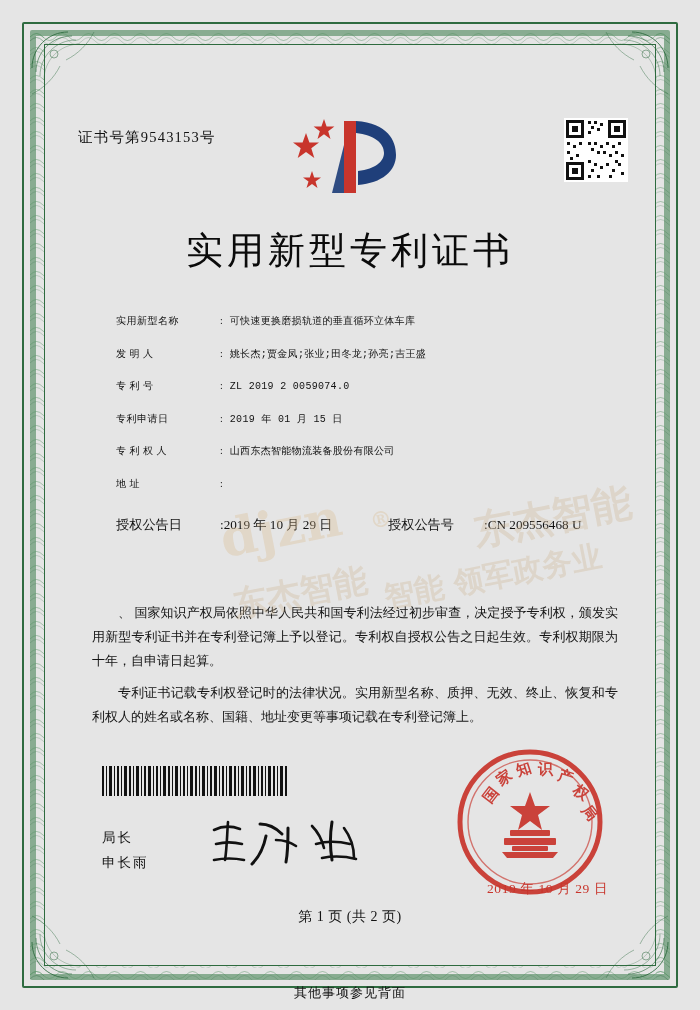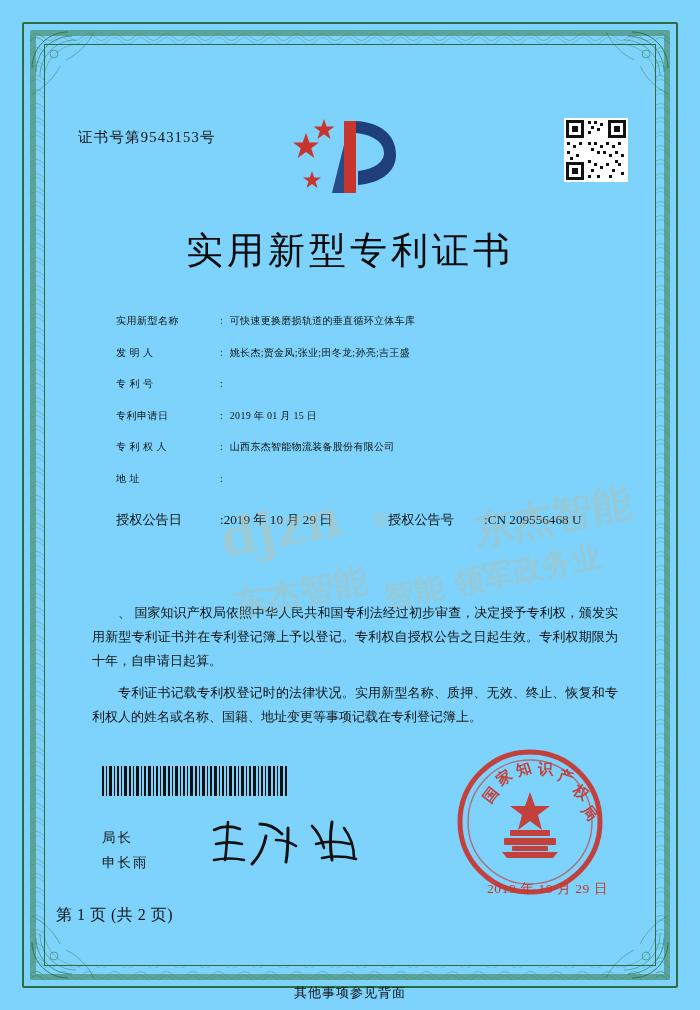--- a/index.html
+++ b/index.html
@@ -13,21 +13,21 @@
     font-family: "Liberation Serif", "DejaVu Serif", serif;
     color: #1a1a1a;
     overflow: hidden;
     position: relative;
   }
 
   
   .page {
     position: absolute;
     inset: 0;
-    background: #7dd3fc;
+    background: #e5e5e5;
   }
   .border-outer {
     position: absolute;
     left: 22px; top: 22px; right: 22px; bottom: 22px;
     border: 2px solid #2e6b3f;
     border-radius: 2px;
   }
   .border-mid {
     position: absolute;
     left: 30px; top: 30px; right: 30px; bottom: 30px;
@@ -125,20 +125,21 @@
     display: flex;
     justify-content: space-between;
   }
   .field .colon {
     flex: 0 0 auto;
     margin-right: 7px;
   }
   .field .val {
     flex: 1 1 auto;
     letter-spacing: 0.3px;
+    font-family: Liberation Mono, monospace;
   }
   .field-row2 {
     display: flex;
     align-items: baseline;
     margin-bottom: 18.5px;
     font-size: 13.2px;
     color: #121212;
   }
   .field-row2 .half {
     display: flex;
@@ -207,22 +208,22 @@
     letter-spacing: 0.6px;
     color: #c8352c;
     font-family: "Liberation Serif", serif;
   }
 
   
   .page-num {
     position: absolute;
     left: 0; right: 0;
     bottom: 28px;
-    text-align: left;
-    font-size: 16px;
+    text-align: center;
+    font-size: 14px;
     color: #141414;
     letter-spacing: 0.5px;
   }
   .footnote {
     position: absolute;
     left: 0; right: 0;
     bottom: 8px;
     text-align: center;
     font-size: 13px;
     color: #111;
@@ -391,20 +392,21 @@
 
       <div class="field">
         <span class="lbl spread">发 明 人</span>
         <span class="colon">:</span>
         <span class="val">姚长杰;贾金凤;张业;田冬龙;孙亮;吉王盛</span>
       </div>
 
       <div class="field">
         <span class="lbl spread">专 利 号</span>
         <span class="colon">:</span>
+        <span class="val">ZL 2019 2 0059074.0</span>
       </div>
 
       <div class="field">
         <span class="lbl">专利申请日</span>
         <span class="colon">:</span>
         <span class="val">2019 年 01 月 15 日</span>
       </div>
 
       <div class="field">
         <span class="lbl spread">专 利 权 人</span>

